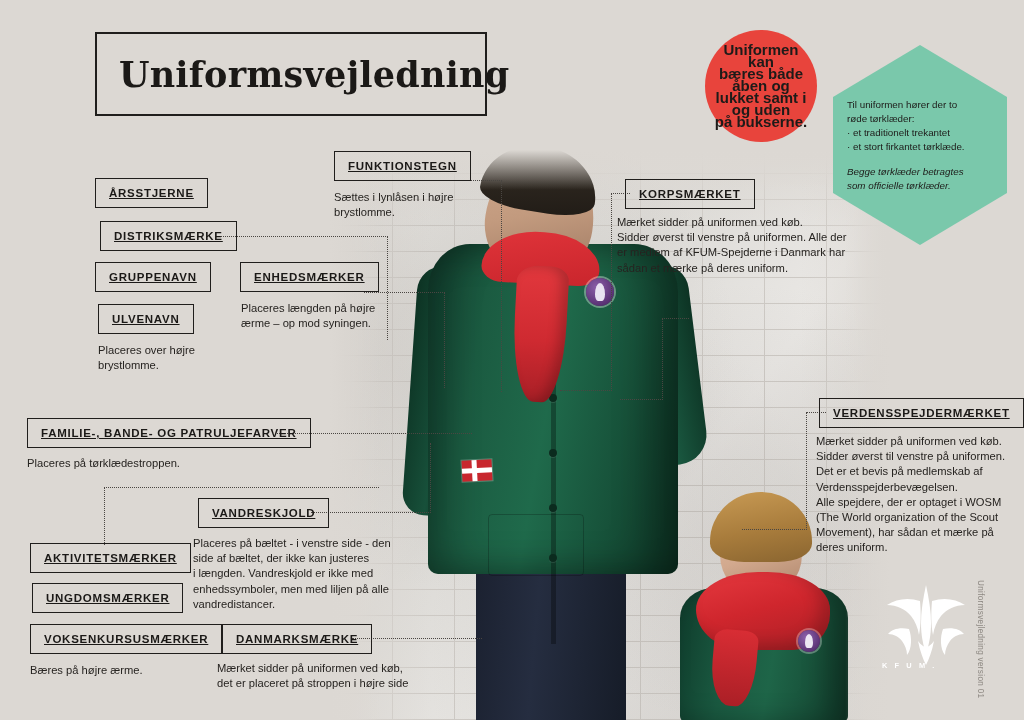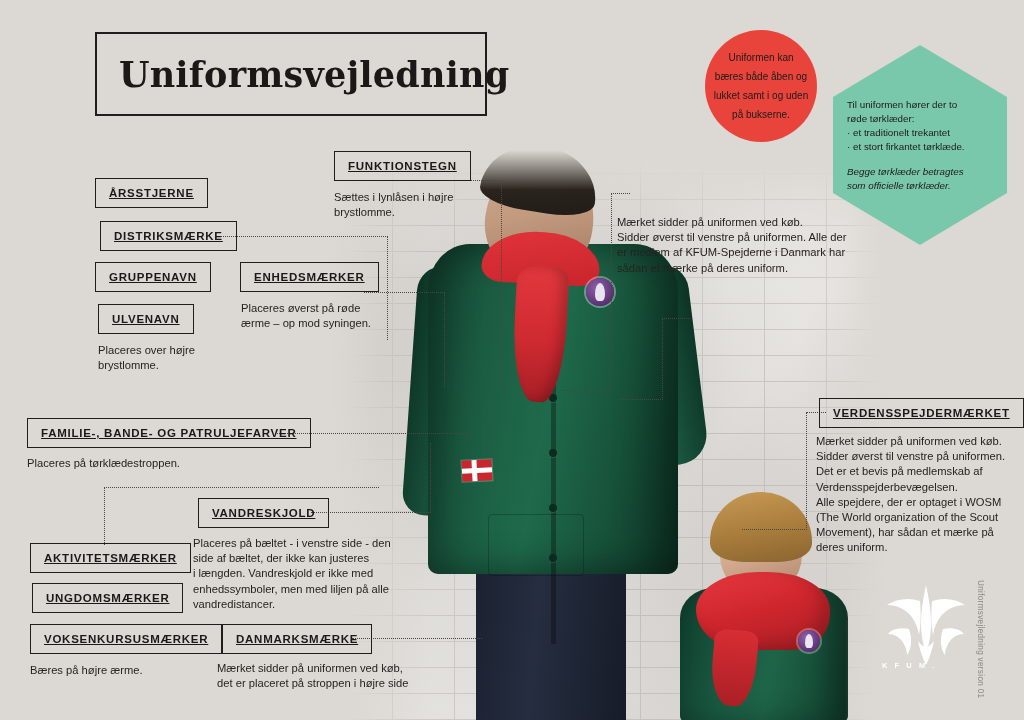--- a/index.html
+++ b/index.html
@@ -229,22 +229,22 @@
   }
 
   
   #red-circle {
     position: absolute; left: 705px; top: 30px; width: 112px; height: 112px;
     border-radius: 50%; background: #e8443c;
     display: flex; align-items: center; justify-content: center;
     text-align: center;
   }
   #red-circle .c {
-    color: #1d1b19; font-size: 10px; line-height: 19px;
-    white-space: pre-line; padding: 0 8px;
+    color: #1d1b19; font-size: 15px; line-height: 12px;
+    white-space: pre-line; padding: 0 8px; font-weight: bold;
   }
 
   
   #green-hex {
     position: absolute; left: 833px; top: 45px; width: 174px; height: 200px;
     background: #7ac8ab;
     clip-path: polygon(50% 0%, 100% 26%, 100% 74%, 50% 100%, 0% 74%, 0% 26%);
     display: flex; align-items: center; justify-content: flex-start;
   }
   #green-hex .hx {
@@ -360,23 +360,24 @@
 
   <div class="lbl" style="left:98px; top:304px;">ULVENAVN</div>
   <div class="body-txt" style="left:98px; top:343px; width:190px;">Placeres over højre
 brystlomme.</div>
 
   <div class="lbl" style="left:334px; top:151px;">FUNKTIONSTEGN</div>
   <div class="body-txt" style="left:334px; top:190px; width:210px;">Sættes i lynlåsen i højre
 brystlomme.</div>
 
   <div class="lbl" style="left:240px; top:262px;">ENHEDSMÆRKER</div>
-  <div class="body-txt" style="left:241px; top:301px; width:200px;">Placeres øverst på røde
+  <div class="body-txt" style="left:241px; top:301px; width:200px;">Placeres længden på højre
 ærme – op mod syningen.</div>
 
+  <div class="lbl" style="left:625px; top:179px;">KORPSMÆRKET</div>
   <div class="body-txt" style="left:617px; top:215px; width:320px;">Mærket sidder på uniformen ved køb.
 Sidder øverst til venstre på uniformen. Alle der
 er medlem af KFUM-Spejderne i Danmark har
 sådan et mærke på deres uniform.</div>
 
 
   <div class="lbl" style="left:819px; top:398px;">VERDENSSPEJDERMÆRKET</div>
   <div class="body-txt" style="left:816px; top:434px; width:200px;">Mærket sidder på uniformen ved køb.
 Sidder øverst til venstre på uniformen.
 Det er et bevis på medlemskab af

